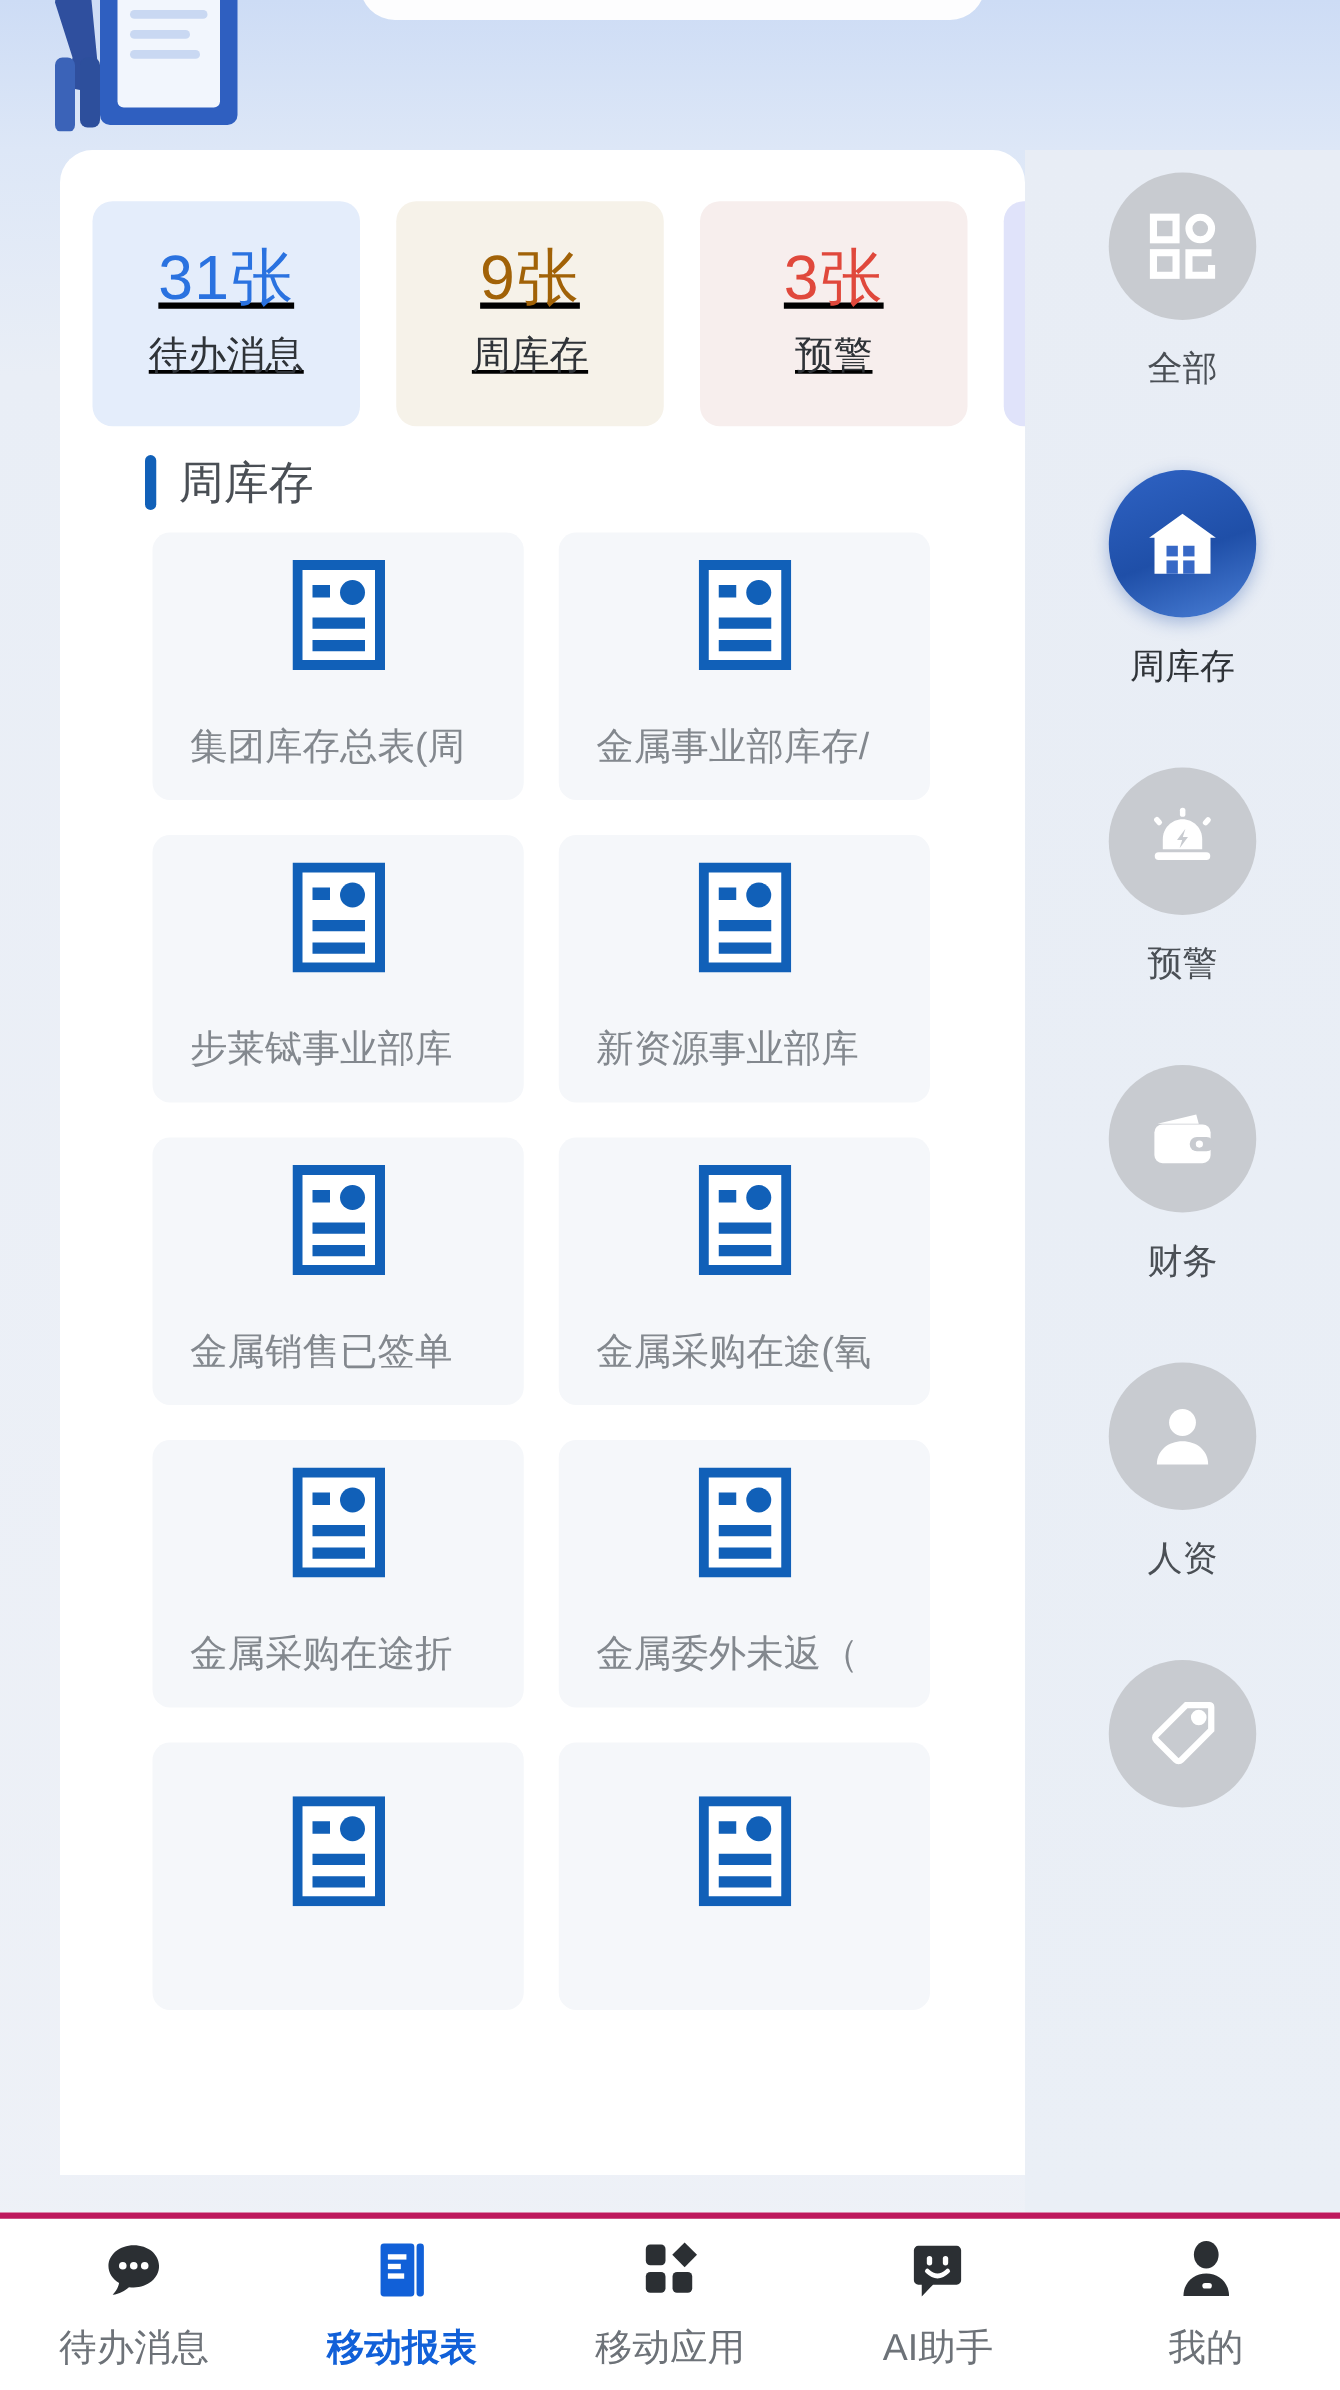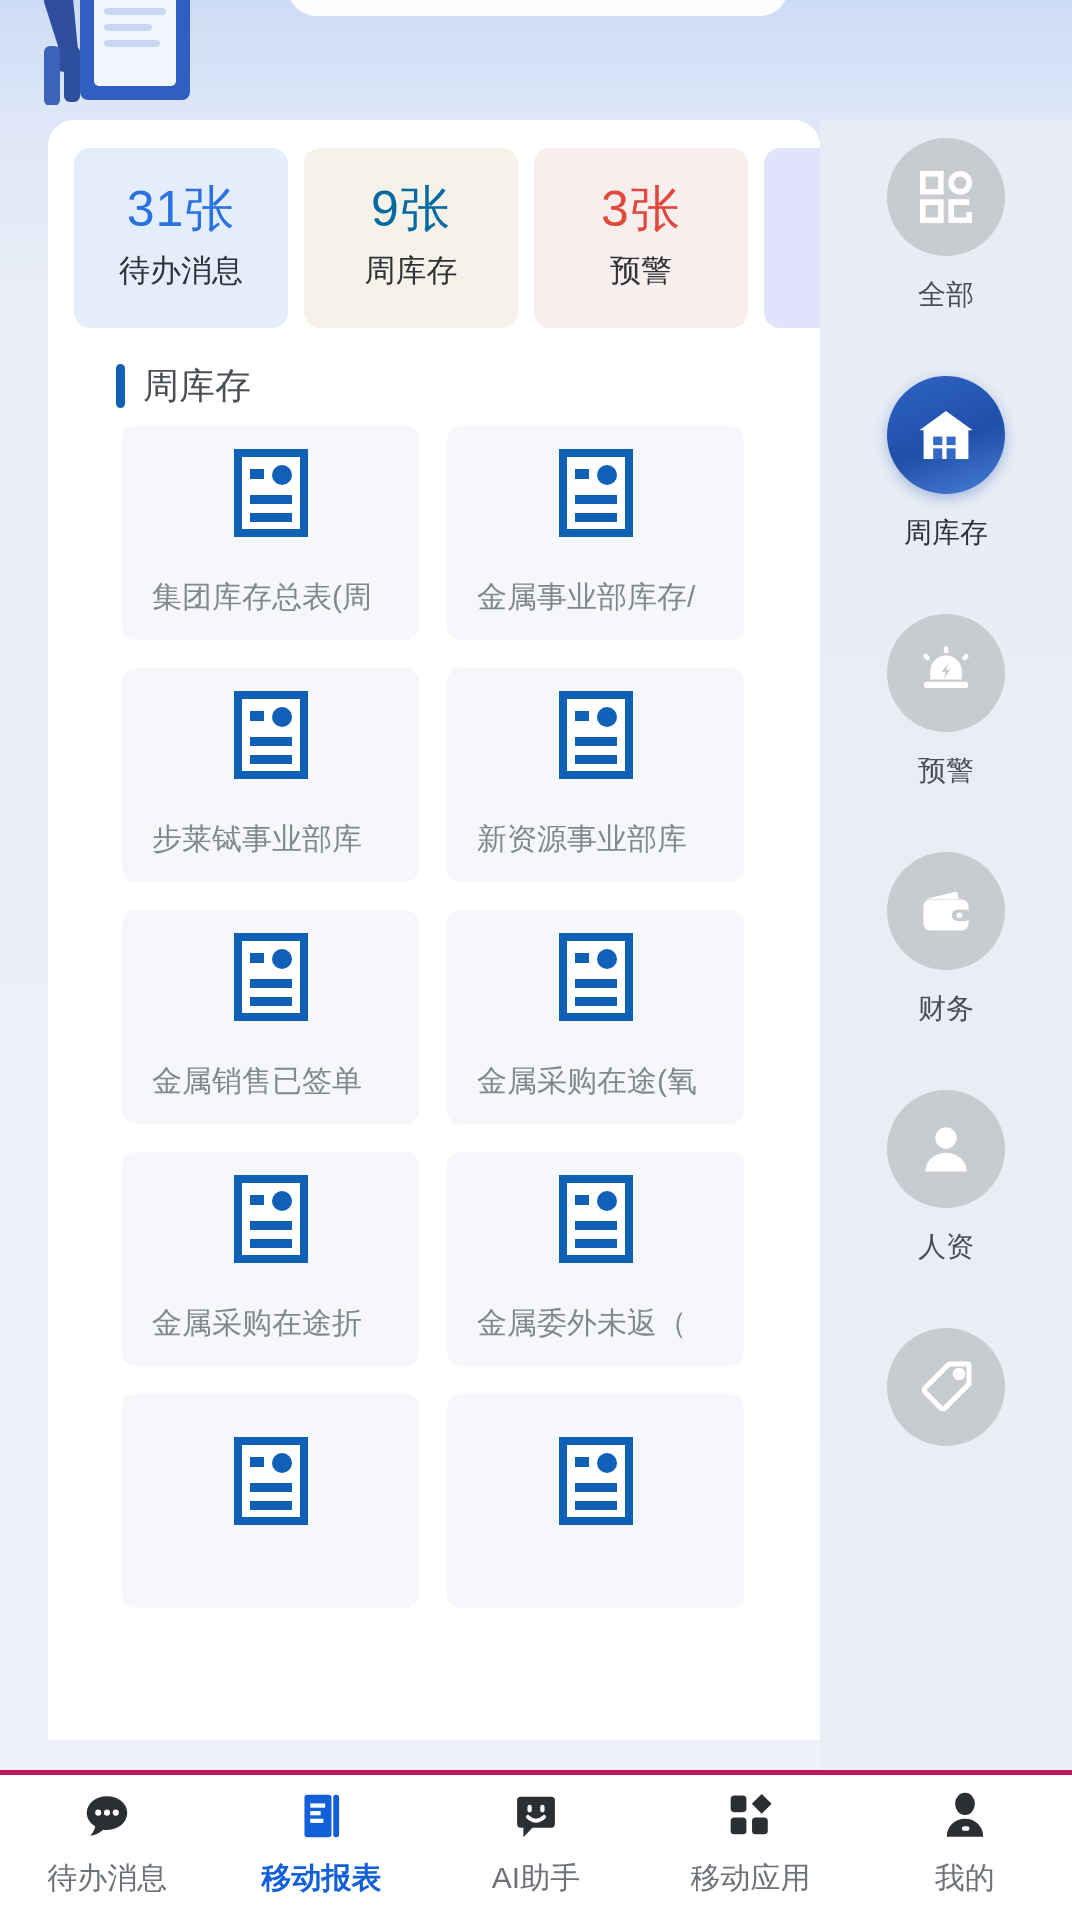--- a/index.html
+++ b/index.html
@@ -29,38 +29,39 @@
     position: absolute;
     left: 48px; top: 120px;
     width: 772px; height: 1620px;
     background: #ffffff;
     border-radius: 26px 26px 0 0;
     overflow: hidden;
   }
 
   
   #stats {
-    display: flex; gap: 16px;
-    padding: 28px 0 0 26px;
+    display: flex; gap: 29px;
+    padding: 41px 0 0 26px;
     height: 210px;
+    text-decoration: underline;
   }
   .stat {
     flex: 0 0 auto;
     width: 214px; height: 180px;
     border-radius: 16px;
     display: flex; flex-direction: column;
     align-items: center; justify-content: center;
     gap: 16px;
   }
   .stat-num { font-size: 50px; font-weight: 500; letter-spacing: 1px; line-height: 1; }
   .stat-lbl { font-size: 31px; color: #2f3338; }
   .stat.s0 { background: #e4edfb; }
   .stat.s0 .stat-num { color: #2a72e0; }
   .stat.s1 { background: #f6f2e9; }
-  .stat.s1 .stat-num { color: #0369a1; }
+  .stat.s1 .stat-num { color: #a16207; }
   .stat.s2 { background: #f7eeed; }
   .stat.s2 .stat-num { color: #e0483c; }
   .stat.s3 { background: #e0e3fa; }
   .stat.s3 .stat-num { color: #4d5ae0; }
 
   
   #section-head {
     display: flex; align-items: center; gap: 18px;
     padding: 26px 0 0 68px;
     height: 86px;
@@ -414,39 +415,39 @@
         <rect x="6.8" y="9.8" width="4.6" height="1.9" fill="#ffffff"></rect>
         <rect x="6.8" y="13.2" width="5.8" height="1.9" fill="#ffffff"></rect>
       </svg>
     </div>
     <div class="tab-lbl">移动报表</div>
   </div>
 
   <div class="tab">
     <div class="tab-ico">
       <svg width="54" height="54" viewBox="0 0 24 24" fill="#2b2f33">
+        <rect x="3.4" y="2.9" width="7" height="7.4" rx="1.6"></rect>
+        <path d="M17.2 2.2 L21.6 6.6 L17.2 11 L12.8 6.6 Z"></path>
+        <rect x="3.4" y="12.7" width="7" height="7.4" rx="1.6"></rect>
+        <rect x="12.9" y="12.7" width="7" height="7.4" rx="1.6"></rect>
+      </svg>
+    </div>
+    <div class="tab-lbl">移动应用</div>
+  </div>
+
+  <div class="tab">
+    <div class="tab-ico">
+      <svg width="54" height="54" viewBox="0 0 24 24" fill="#2b2f33">
         <path d="M5.2 3.4 h13.6 a1.6 1.6 0 0 1 1.6 1.6 v10.6 a1.6 1.6 0 0 1 -1.6 1.6 H10.4 L6.4 21.4 V17.2 H5.2 a1.6 1.6 0 0 1 -1.6 -1.6 V5 a1.6 1.6 0 0 1 1.6 -1.6 z"></path>
         <rect x="8.2" y="7" width="1.9" height="3.4" rx=".95" fill="#fff"></rect>
         <rect x="13.9" y="7" width="1.9" height="3.4" rx=".95" fill="#fff"></rect>
         <path d="M8.4 12.4 q3.6 3.4 7.2 0" stroke="#fff" stroke-width="1.7" fill="none" stroke-linecap="round"></path>
       </svg>
     </div>
     <div class="tab-lbl">AI助手</div>
-  </div>
-
-  <div class="tab">
-    <div class="tab-ico">
-      <svg width="54" height="54" viewBox="0 0 24 24" fill="#2b2f33">
-        <rect x="3.4" y="2.9" width="7" height="7.4" rx="1.6"></rect>
-        <path d="M17.2 2.2 L21.6 6.6 L17.2 11 L12.8 6.6 Z"></path>
-        <rect x="3.4" y="12.7" width="7" height="7.4" rx="1.6"></rect>
-        <rect x="12.9" y="12.7" width="7" height="7.4" rx="1.6"></rect>
-      </svg>
-    </div>
-    <div class="tab-lbl">移动应用</div>
   </div>
 
   <div class="tab">
     <div class="tab-ico">
       <svg width="54" height="54" viewBox="0 0 24 24" fill="#2b2f33">
         <ellipse cx="12" cy="6.6" rx="4.4" ry="4.9"></ellipse>
         <path d="M3.9 21.2 c0-4.7 3.6-8 8.1-8 s8.1 3.3 8.1 8 z"></path>
         <rect x="10.6" y="16.6" width="3.4" height="2" rx="1" fill="#ffffff"></rect>
       </svg>
     </div>

